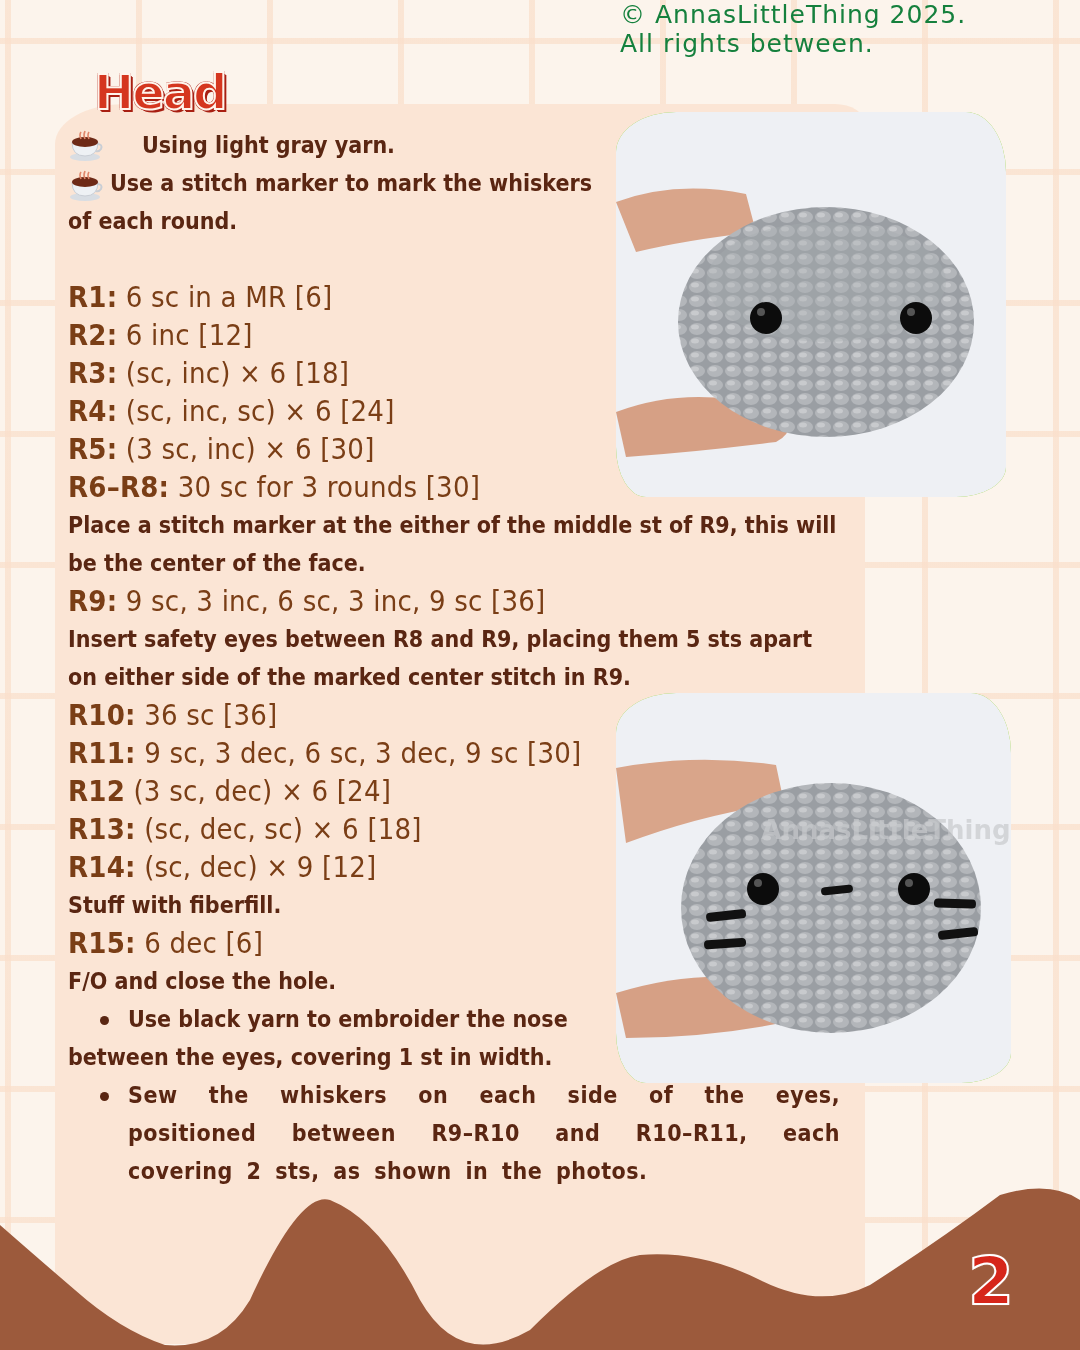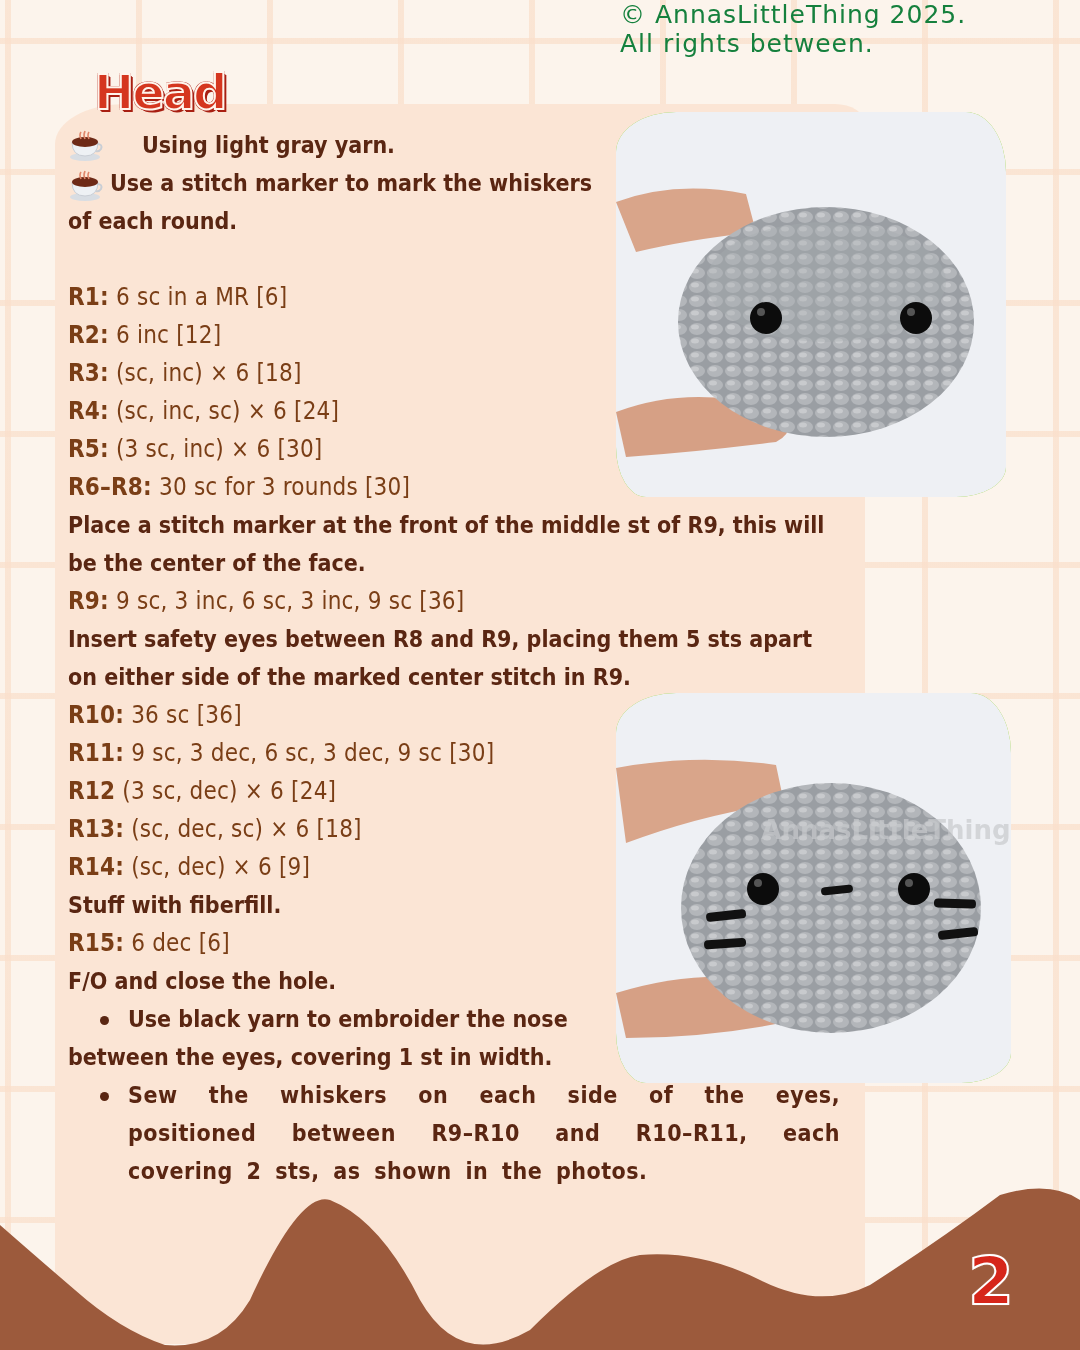--- a/index.html
+++ b/index.html
@@ -33,21 +33,21 @@
       text-shadow: 2px 2px 0 #a81f12, -1px -1px 0 #a81f12, 1px -1px 0 #a81f12, -1px 1px 0 #a81f12, 3px 3px 0 #a81f12;
     }
     .content {
       position: absolute; left: 68px; top: 126px; width: 772px;
       color: #5a2612; font-family: "DejaVu Sans Condensed", "DejaVu Sans", sans-serif;
       font-size: 23px; line-height: 38px; font-weight: bold;
     }
     .line { white-space: nowrap; }
     .intro-item { display: flex; align-items: center; gap: 32px; }
     .cup { display: inline-block; width: 36px; height: 34px; margin-right: 6px; vertical-align: middle; }
-    .round { color: #7a3e16; font-weight: normal; font-size: 24px; letter-spacing: 0.2px; }
+    .round { color: #7a3e16; font-weight: normal; font-size: 29px; letter-spacing: 0.2px; }
     .round .rlabel { font-weight: bold; }
     .note { white-space: normal; }
     .gap { height: 38px; }
     .bullet { display: flex; padding-left: 30px; }
     .bullet .dot { width: 30px; flex: none; position: relative; }
     .bullet .dot::before { content: ""; position: absolute; left: 2px; top: 16px; width: 9px; height: 9px; border-radius: 50%; background: #5a2612; }
     .bullet .btext { flex: 1; }
     .justify { text-align: justify; text-align-last: left; letter-spacing: 0.5px; word-spacing: 6px; }
     .photo {
       position: absolute; background: #84cc16;
@@ -99,31 +99,31 @@
 
   <div class="gap"></div>
 
   <div class="line round"><span class="rlabel">R1:</span> <span>6 sc in a MR [6]</span></div>
   <div class="line round"><span class="rlabel">R2:</span> <span>6 inc [12]</span></div>
   <div class="line round"><span class="rlabel">R3:</span> <span>(sc, inc) × 6 [18]</span></div>
   <div class="line round"><span class="rlabel">R4:</span> <span>(sc, inc, sc) × 6 [24]</span></div>
   <div class="line round"><span class="rlabel">R5:</span> <span>(3 sc, inc) × 6 [30]</span></div>
   <div class="line round"><span class="rlabel">R6–R8:</span> <span>30 sc for 3 rounds [30]</span></div>
 
-  <div class="note">Place a stitch marker at the front of the middle st of R9, this will be the center of the face.</div>
+  <div class="note">Place a stitch marker at the either of the middle st of R9, this will be the center of the face.</div>
 
   <div class="line round"><span class="rlabel">R9:</span> <span>9 sc, 3 inc, 6 sc, 3 inc, 9 sc [36]</span></div>
 
   <div class="note">Insert safety eyes between R8 and R9, placing them 5 sts apart on either side of the marked center stitch in R9.</div>
 
   <div class="line round"><span class="rlabel">R10:</span> <span>36 sc [36]</span></div>
   <div class="line round"><span class="rlabel">R11:</span> <span>9 sc, 3 dec, 6 sc, 3 dec, 9 sc [30]</span></div>
   <div class="line round"><span class="rlabel">R12</span> <span>(3 sc, dec) × 6 [24]</span></div>
   <div class="line round"><span class="rlabel">R13:</span> <span>(sc, dec, sc) × 6 [18]</span></div>
-  <div class="line round"><span class="rlabel">R14:</span> <span>(sc, dec) × 6 [9]</span></div>
+  <div class="line round"><span class="rlabel">R14:</span> <span>(sc, dec) × 9 [12]</span></div>
 
   <div class="line">Stuff with fiberfill.</div>
 
   <div class="line round"><span class="rlabel">R15:</span> <span>6 dec [6]</span></div>
 
   <div class="line">F/O and close the hole.</div>
 
   <div class="bullet">
     <span class="dot"></span>
     <span class="btext line">Use black yarn to embroider the nose</span>

